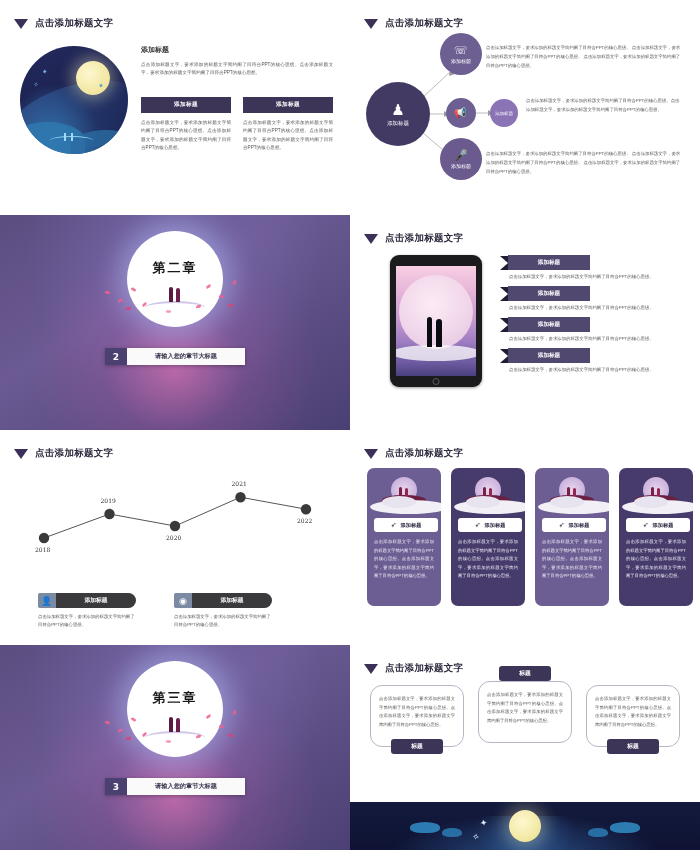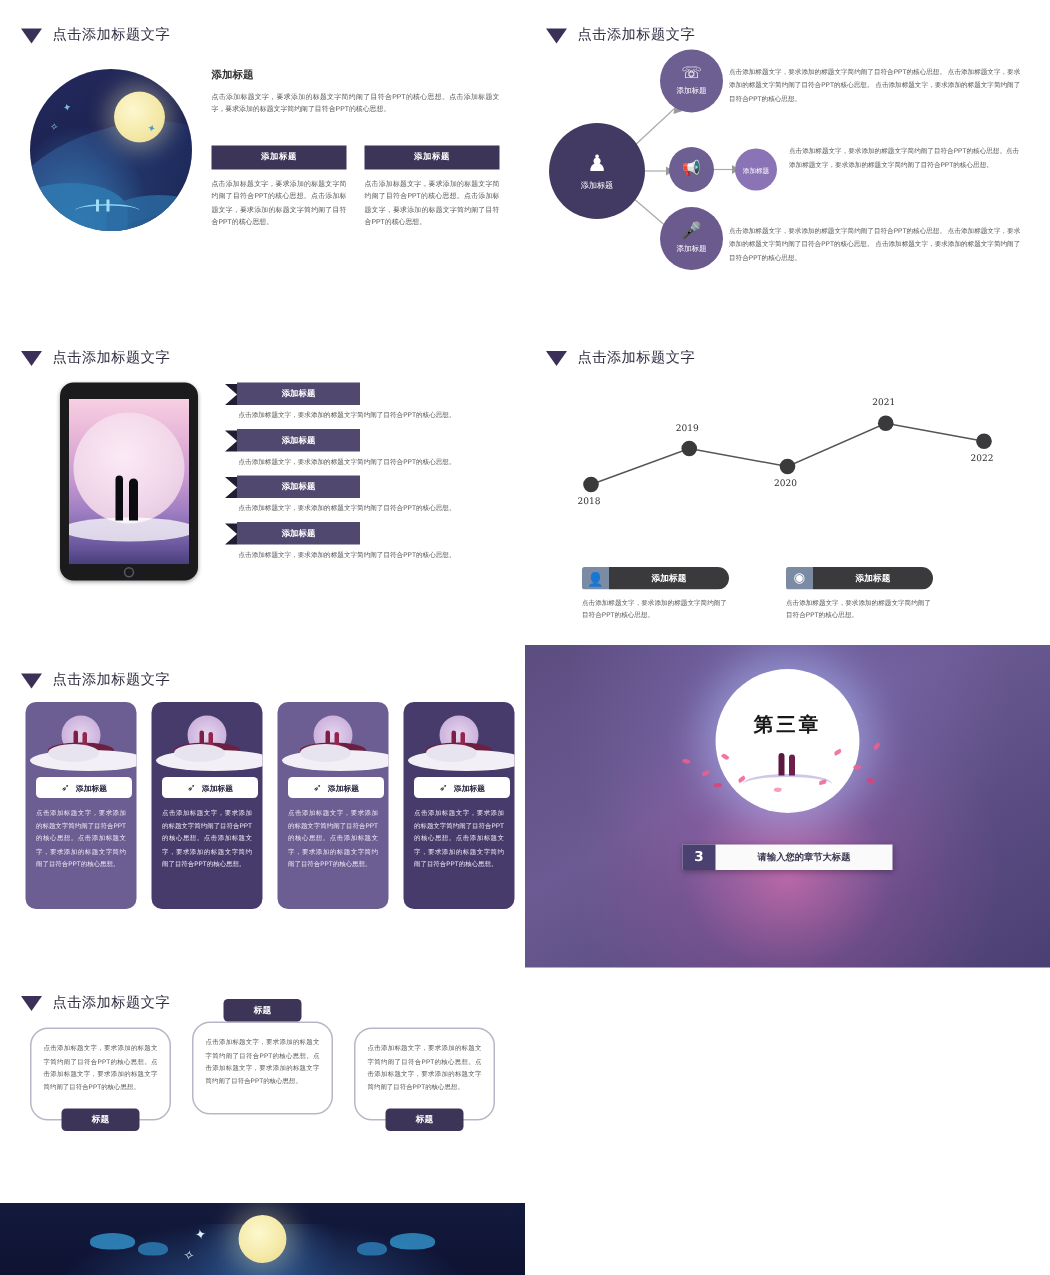--- a/index.html
+++ b/index.html
@@ -18,21 +18,21 @@
   .slide { position: relative; overflow: hidden; background: #fff; }
 
   
   .s-head { position: absolute; left: 14px; top: 17px; display: flex; align-items: center; gap: 7px; }
   .tri {
     width: 0; height: 0;
     border-left: 7px solid transparent;
     border-right: 7px solid transparent;
     border-top: 10px solid #3b3158;
   }
-  .s-head .htxt { font-size: 9.5px; font-weight: normal; color: #2f2b3f; letter-spacing: .3px; }
+  .s-head .htxt { font-size: 9.5px; font-weight: bold; color: #2f2b3f; letter-spacing: .3px; }
 
   
   .body-txt { font-size: 4.6px; color: #555; line-height: 1.85; text-align: justify; }
   .btn-purple {
     background: #3d3558; color: #fff; font-size: 5.6px; font-weight: bold;
     text-align: center; padding: 4px 0; letter-spacing: .4px;
   }
 
   
   #slide1 .circ-ill {
@@ -373,20 +373,44 @@
 
     <div class="tblk t-top">点击添加标题文字，要求添加的标题文字简约阐了目符合PPT的核心思想。
 点击添加标题文字，要求添加的标题文字简约阐了目符合PPT的核心思想。
 点击添加标题文字，要求添加的标题文字简约阐了目符合PPT的核心思想。</div>
     <div class="tblk t-mid">点击添加标题文字，要求添加的标题文字简约阐了目符合PPT的核心思想。点击添加标题文字，要求添加的标题文字简约阐了目符合PPT的核心思想。</div>
     <div class="tblk t-bot">点击添加标题文字，要求添加的标题文字简约阐了目符合PPT的核心思想。
 点击添加标题文字，要求添加的标题文字简约阐了目符合PPT的核心思想。
 点击添加标题文字，要求添加的标题文字简约阐了目符合PPT的核心思想。</div>
   </div>
 
+  <div class="slide chap" id="slide3">
+    <div class="moonwhite"></div>
+    <div class="chap-title">第二章</div>
+    <div class="archbridge"></div>
+    <div class="couple">
+        <i class="a"></i>
+        <i class="b"></i>
+      </div>
+    <div class="petal" style="left:105px;top:76px;transform:rotate(25deg)"></div>
+    <div class="petal" style="left:118px;top:84px;transform:rotate(-15deg)"></div>
+    <div class="petal" style="left:131px;top:73px;transform:rotate(40deg)"></div>
+    <div class="petal" style="left:126px;top:92px;transform:rotate(10deg);background:#e23f74"></div>
+    <div class="petal" style="left:142px;top:88px;transform:rotate(-30deg)"></div>
+    <div class="petal" style="left:206px;top:70px;transform:rotate(-25deg)"></div>
+    <div class="petal" style="left:219px;top:80px;transform:rotate(18deg)"></div>
+    <div class="petal" style="left:232px;top:66px;transform:rotate(-40deg)"></div>
+    <div class="petal" style="left:228px;top:89px;transform:rotate(30deg);background:#e23f74"></div>
+    <div class="petal" style="left:196px;top:90px;transform:rotate(-8deg)"></div>
+    <div class="petal" style="left:166px;top:95px;transform:rotate(12deg);opacity:.6"></div>
+    <div class="chap-bar">
+      <div class="chap-num">2</div>
+      <div class="chap-sub">请输入您的章节大标题</div>
+    </div>
+  </div>
 
   <div class="slide" id="slide4">
     <div class="s-head">
       <span class="tri"></span>
       <span class="htxt">点击添加标题文字</span>
     </div>
     <div class="tablet">
       <div class="screen">
         <div class="bigmoon"></div>
         <div class="cloudband"></div>

